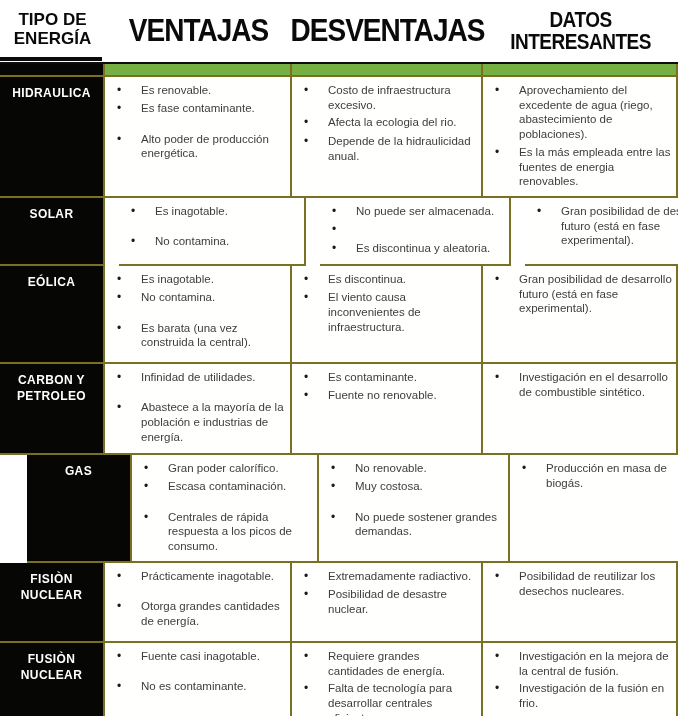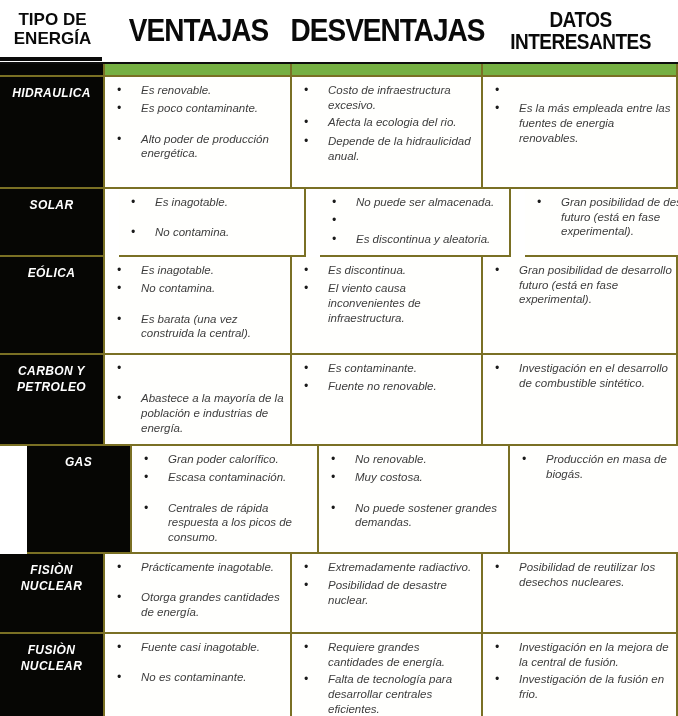--- a/index.html
+++ b/index.html
@@ -11,21 +11,21 @@
   
   .header-row{display:grid;grid-template-columns:105px 187px 191px 195px;height:62px;}
   .hcell{display:flex;align-items:center;justify-content:center;text-align:center;color:#0a0a0a;}
   .h-tipo{font-size:17px;font-weight:bold;line-height:1.12;position:relative;padding:4px 2px 8px 2px;}
   .h-tipo::after{content:"";position:absolute;left:0;right:3px;bottom:1px;height:4px;background:#0a0a0a;}
   .h-main{font-size:28px;font-weight:bold;letter-spacing:-1px;}
   .h-main span,.h-datos span{display:inline-block;transform:scaleY(1.12);}
   .h-datos{font-size:19px;font-weight:bold;line-height:1.05;letter-spacing:-0.5px;padding:0 10px;align-items:center;}
   
   .row{display:grid;grid-template-columns:105px 187px 191px 195px;}
-  .cell{box-sizing:border-box;border-right:2px solid var(--olive);border-bottom:2px solid var(--olive);background:#fffffd;font-style:italic;}
+  .cell{box-sizing:border-box;border-right:2px solid var(--olive);border-bottom:2px solid var(--olive);background:#fffffd;}
   .tipo-cell{
     background:var(--black);color:#ffffff;font-weight:bold;font-size:12px;
     text-align:center;padding:8px 3px 0 3px;letter-spacing:0.4px;line-height:1.35;
   }
   .content-cell{padding:6px 2px 4px 8px;font-size:11.5px;color:var(--ink);line-height:1.28;}
   .group + .group{margin-top:15px;}
   .item{display:flex;margin-bottom:3px;}
   .bullet{width:24px;flex-shrink:0;padding-left:4px;color:#1a1a1a;font-size:12px;}
   .txt{flex:1;padding-right:2px;}
   
@@ -62,21 +62,21 @@
       <div class="row" style="min-height: 112px;">
         <div class="cell tipo-cell">HIDRAULICA</div>
         <div class="cell content-cell">
           <div class="group">
             <div class="item">
               <span class="bullet">•</span>
               <span class="txt">Es renovable.</span>
             </div>
             <div class="item">
               <span class="bullet">•</span>
-              <span class="txt">Es poco contaminante.</span>
+              <span class="txt">Es fase contaminante.</span>
             </div>
           </div>
           <div class="group">
             <div class="item">
               <span class="bullet">•</span>
               <span class="txt">Alto poder de producción energética.</span>
             </div>
           </div>
         </div>
         <div class="cell content-cell">
@@ -92,20 +92,21 @@
             <div class="item">
               <span class="bullet">•</span>
               <span class="txt">Depende de la hidraulicidad anual.</span>
             </div>
           </div>
         </div>
         <div class="cell content-cell">
           <div class="group">
             <div class="item">
               <span class="bullet">•</span>
+              <span class="txt">Aprovechamiento del excedente de agua (riego, abastecimiento de poblaciones).</span>
             </div>
             <div class="item">
               <span class="bullet">•</span>
               <span class="txt">Es la más empleada entre las fuentes de energia renovables.</span>
             </div>
           </div>
         </div>
       </div>
       <div class="row" style="min-height: 68px; gap: 14px;">
         <div class="cell tipo-cell">SOLAR</div>
@@ -187,20 +188,21 @@
             </div>
           </div>
         </div>
       </div>
       <div class="row" style="min-height: 91px;">
         <div class="cell tipo-cell">CARBON Y PETROLEO</div>
         <div class="cell content-cell">
           <div class="group">
             <div class="item">
               <span class="bullet">•</span>
+              <span class="txt">Infinidad de utilidades.</span>
             </div>
           </div>
           <div class="group">
             <div class="item">
               <span class="bullet">•</span>
               <span class="txt">Abastece a la mayoría de la población e industrias de energía.</span>
             </div>
           </div>
         </div>
         <div class="cell content-cell">

